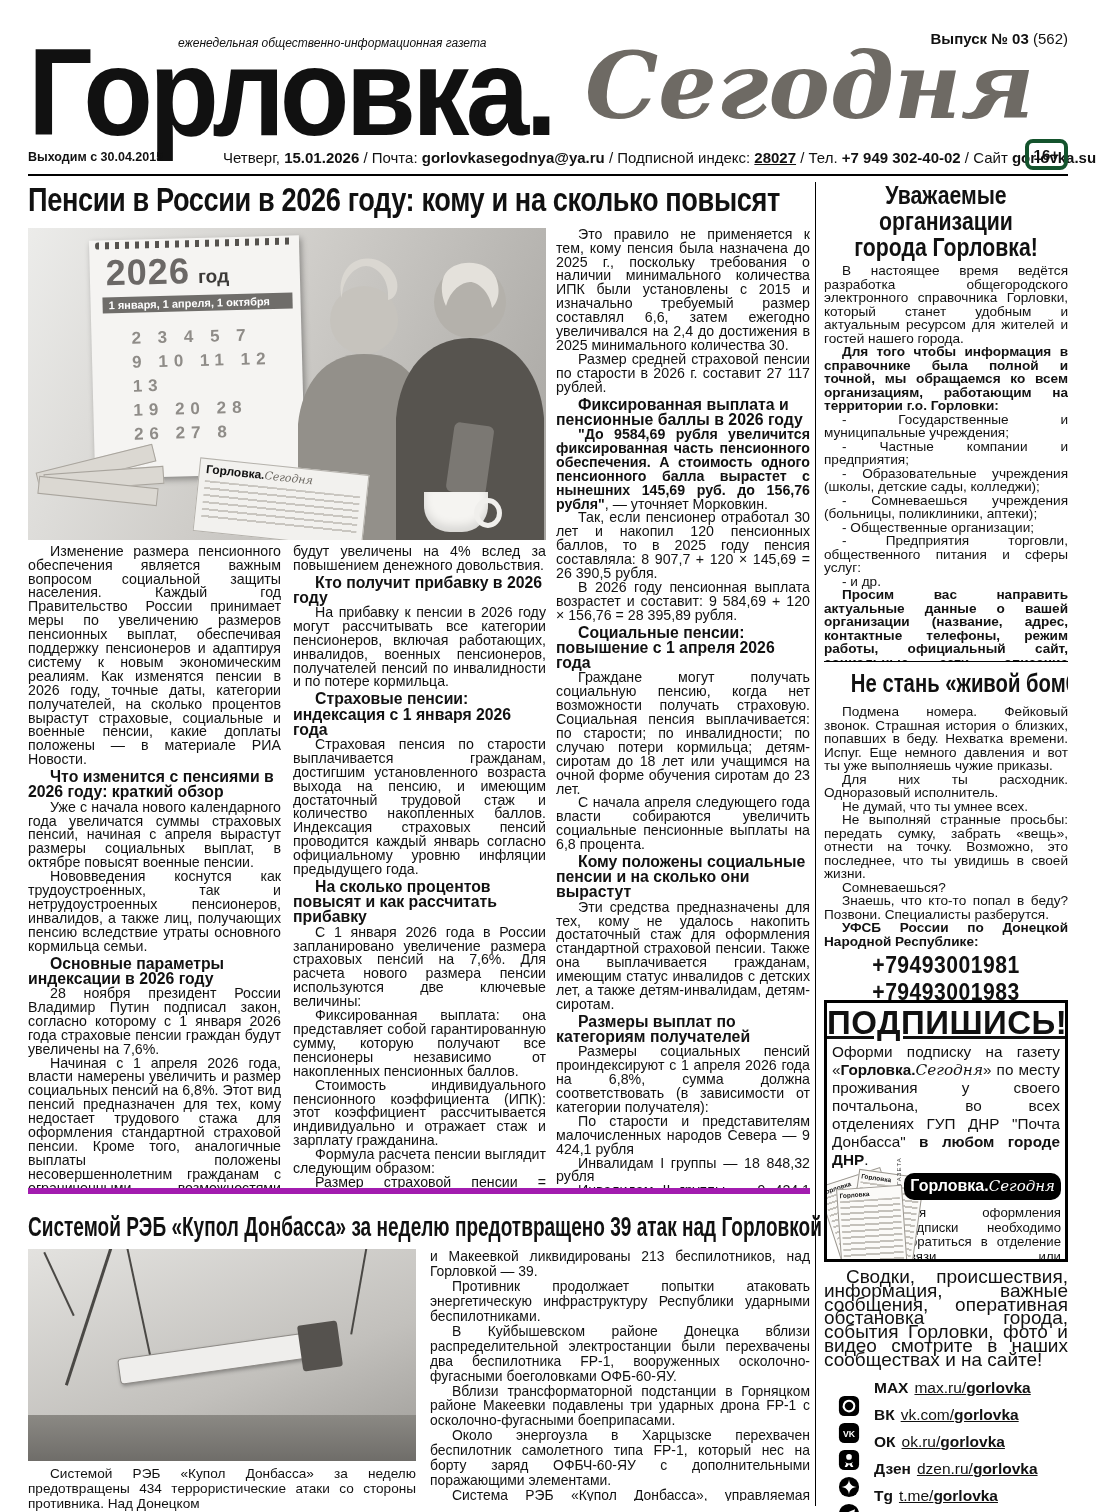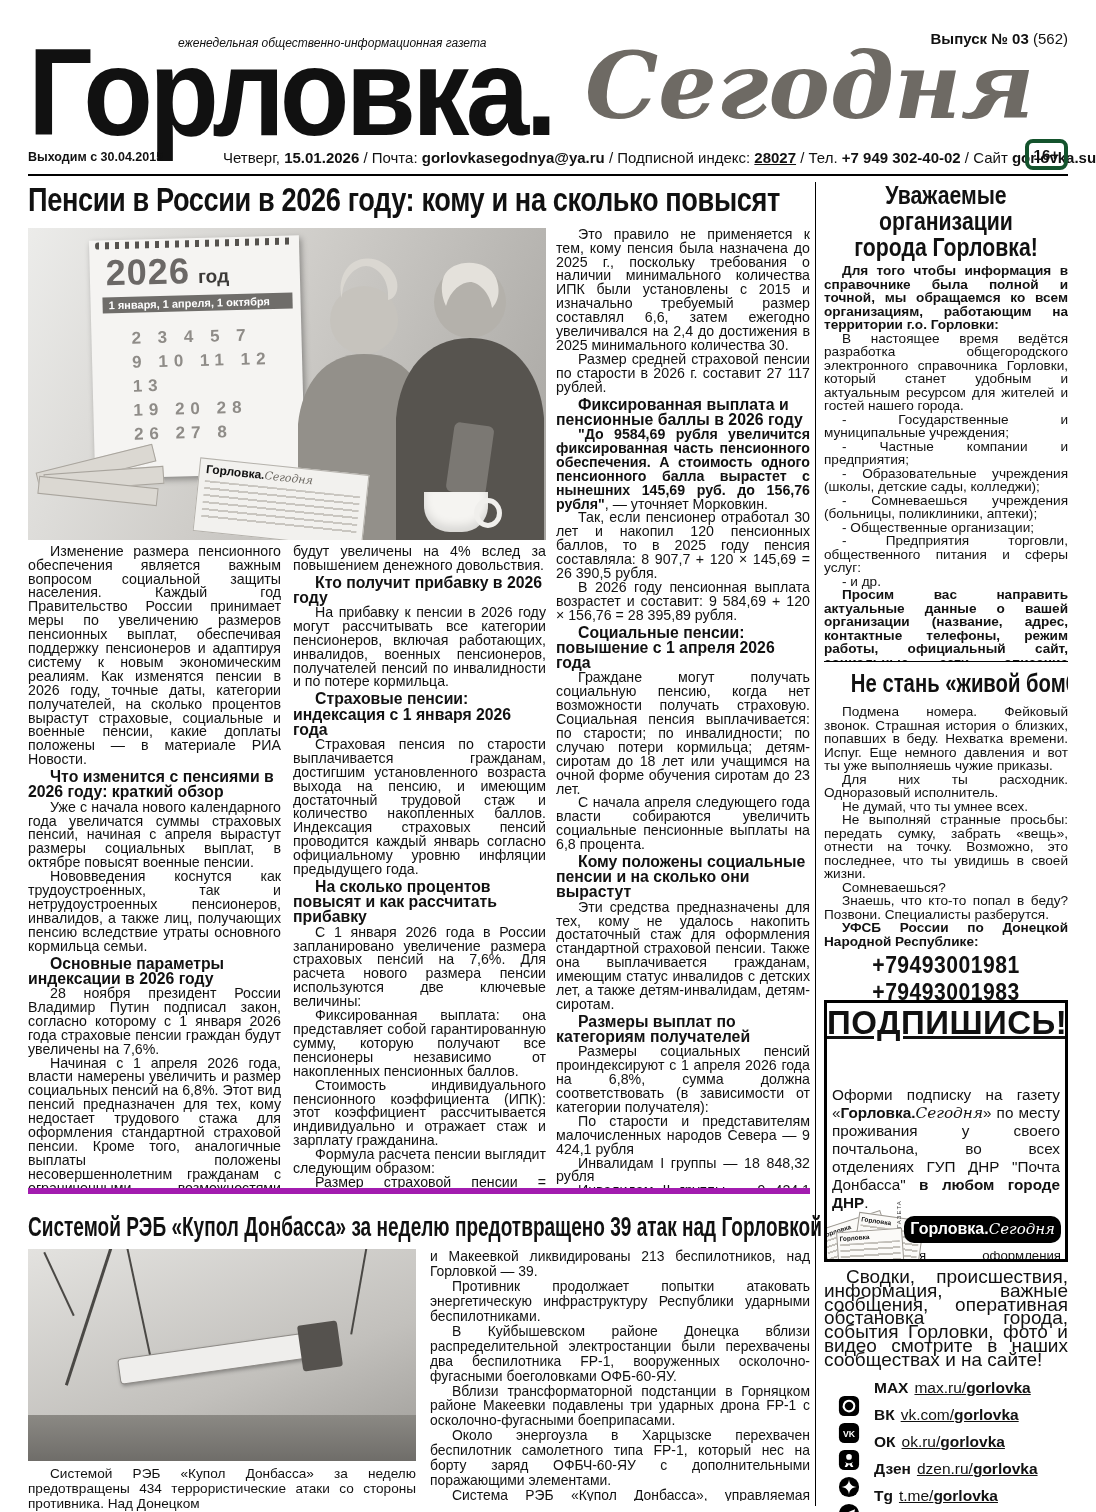--- a/index.html
+++ b/index.html
@@ -89,21 +89,21 @@
   .side-title { text-align:center; font-weight:bold; white-space:nowrap; }
   .org-title { font-size:25px; line-height:26px; transform:scaleX(.85); transform-origin:center top; white-space:normal; margin-bottom:4px; }
   .side-sec1 { height:480px; overflow:hidden; border-bottom:1px solid #000; padding-bottom:4px; }
   .side .blk, .side-sec1 .blk, .side-sec2 .blk { font-size:13.6px; line-height:13.5px; text-indent:18px; }
   .side-sec2 { height:338px; overflow:hidden; padding-top:4px; }
   .bomb-title { font-size:26px; transform:scaleX(.78); transform-origin:center top; margin:2px 0 6px; }
   .phones { margin-top:4px; text-align:center; font-weight:bold; font-size:23px; line-height:27px; transform:scaleX(.92); transform-origin:center top; letter-spacing:.5px; }
 
   .sub-box { border:3px solid #000; width:244px; height:262px; overflow:hidden; display:flex; flex-direction:column; }
   .sub-title { text-align:center; font-size:33px; font-weight:bold; text-decoration:underline; letter-spacing:.5px; margin-top:2px; line-height:36px; }
-  .sub-text { padding:2px 5px 0; font-size:15.3px; line-height:18px; text-align:justify;margin-top:43px; }
+  .sub-text { padding:2px 5px 0; font-size:15.3px; line-height:18px; text-align:justify; }
   .sub-media { flex:1; display:flex; padding:4px 4px 2px; gap:4px; }
   .thumb { position:relative; width:92px; }
   .thumb .tp { position:absolute; background:#fbfaf8; border:1px solid #9a968f; width:66px; height:86px; padding:2px; }
   .thumb .tp small { display:block; font-size:6.5px; font-weight:bold; white-space:nowrap; overflow:hidden; }
   .thumb .tp .tl { margin-top:2px; height:70px; background:repeating-linear-gradient(#c4c1bb 0 2px,transparent 2px 6px); }
   .tp1 { transform:rotate(-18deg); left:-2px; top:2px; }
   .tp2 { transform:rotate(8deg); left:22px; top:0; }
   .tp3 { transform:rotate(-4deg); left:8px; top:14px; }
   .sub-right { flex:1; }
   .badge { position:relative; background:#000; border-radius:10px; color:#fff; padding:4px 6px 5px; white-space:nowrap; margin-left:8px; }
@@ -254,22 +254,22 @@
           <p class="blk p">Система РЭБ «Купол Донбасса», управляемая военнослужащими регионального Управления ФСБ России, перехватила вражеские дроны, после чего взрывотехники успешно обезвредили подавленные беспилотники и уничтожили боевые заряды без ущерба для мирного населения и инфраструктуры.</p>
         </div>
     </div>
   </section>
 
   <aside class="sidebar">
 
     <div class="side-sec1">
       <div class="side-title org-title">Уважаемые организации города Горловка!</div>
       <div>
+          <p class="blk p">В настоящее время ведётся разработка общегородского электронного справочника Горловки, который станет удобным и актуальным ресурсом для жителей и гостей нашего города.</p>
           <p class="blk pb">Для того чтобы информация в справочнике была полной и точной, мы обращаемся ко всем организациям, работающим на территории г.о. Горловки:</p>
-          <p class="blk p">В настоящее время ведётся разработка общегородского электронного справочника Горловки, который станет удобным и актуальным ресурсом для жителей и гостей нашего города.</p>
           <p class="blk p">- Государственные и муниципальные учреждения;</p>
           <p class="blk p">- Частные компании и предприятия;</p>
           <p class="blk p">- Образовательные учреждения (школы, детские сады, колледжи);</p>
           <p class="blk p">- Сомневаешься учреждения (больницы, поликлиники, аптеки);</p>
           <p class="blk p">- Общественные организации;</p>
           <p class="blk p">- Предприятия торговли, общественного питания и сферы услуг:</p>
           <p class="blk p">- и др.</p>
           <p class="blk pb">Просим вас направить актуальные данные о вашей организации (название, адрес, контактные телефоны, режим работы, официальный сайт, социальные сети, описание деятельности и т.д.) на нашу электронную почту: info@gorlovka.su</p>
         </div>
     </div>

